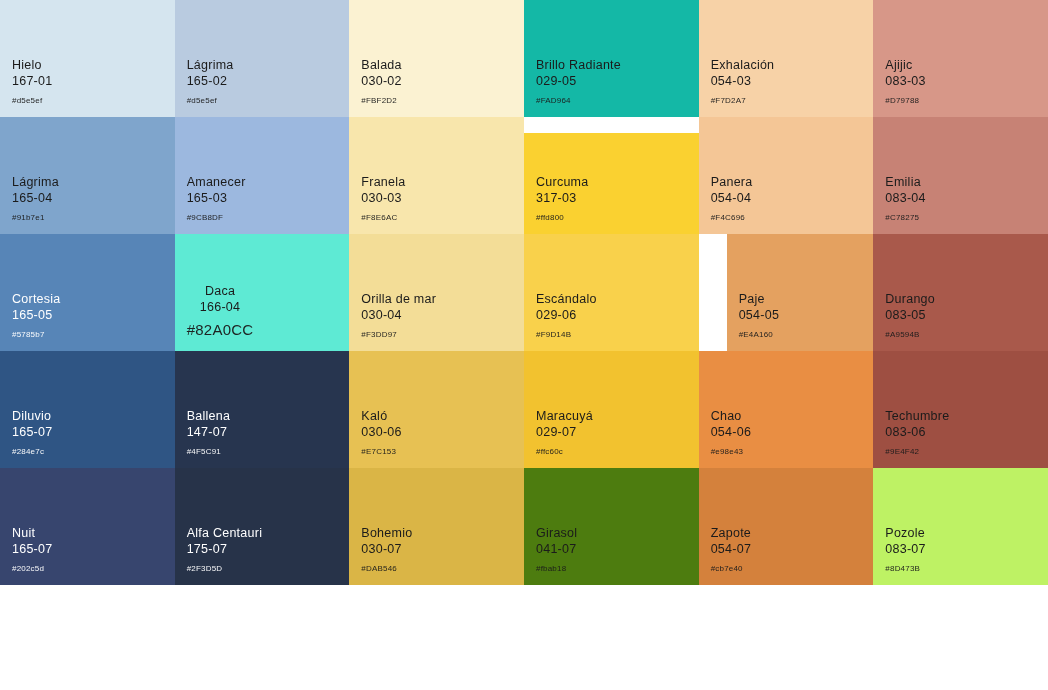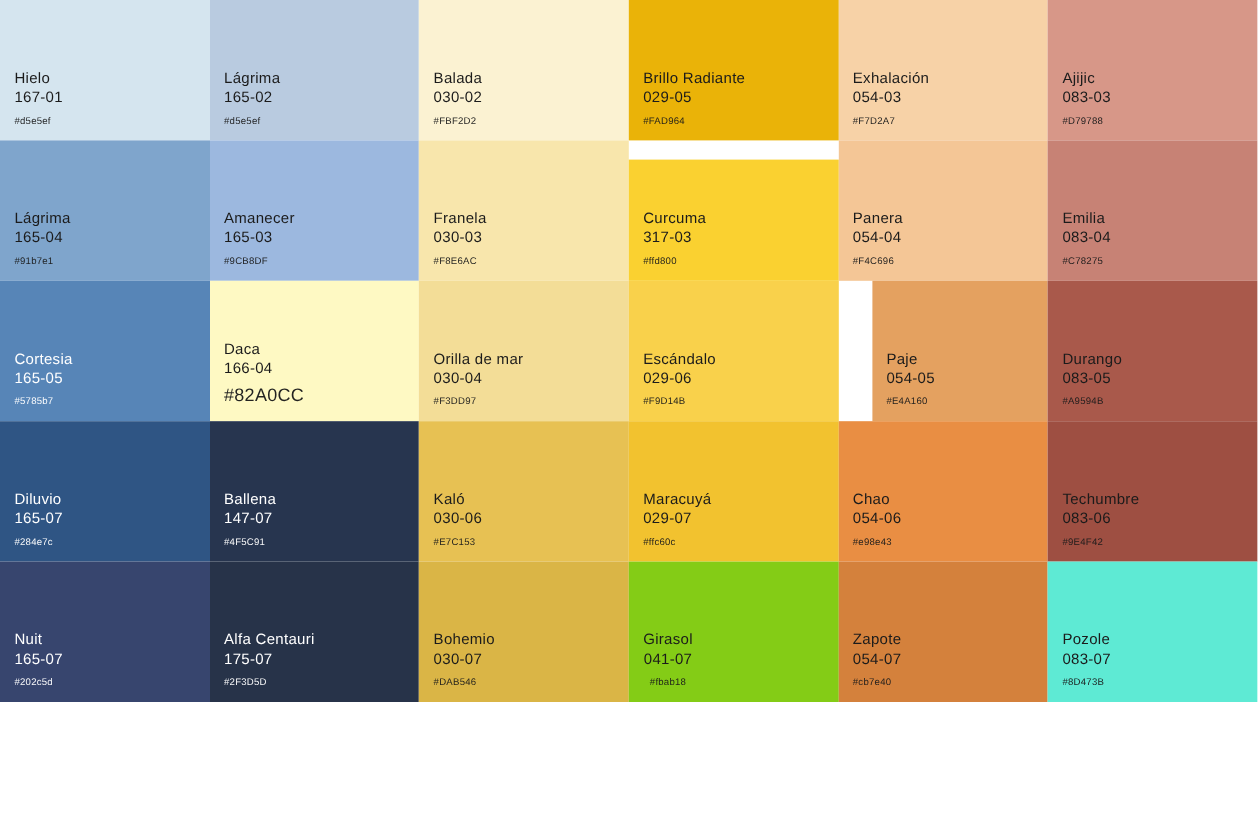--- a/index.html
+++ b/index.html
@@ -79,21 +79,21 @@
         <span class="swatch-hex">#d5e5ef</span>
       </div>
     </div>
     <div class="swatch" style="background: rgb(251, 242, 210);">
       <div class="swatch-label text-dark">
         <span class="swatch-name">Balada</span>
         <span class="swatch-code">030-02</span>
         <span class="swatch-hex">#FBF2D2</span>
       </div>
     </div>
-    <div class="swatch" style="background: #eab308;">
+    <div class="swatch" style="background: #14b8a6;">
       <div class="swatch-label text-dark">
         <span class="swatch-name">Brillo Radiante</span>
         <span class="swatch-code">029-05</span>
         <span class="swatch-hex">#FAD964</span>
       </div>
     </div>
     <div class="swatch" style="background: rgb(247, 210, 167);">
       <div class="swatch-label text-dark">
         <span class="swatch-name">Exhalación</span>
         <span class="swatch-code">054-03</span>
@@ -149,21 +149,21 @@
         <span class="swatch-hex">#C78275</span>
       </div>
     </div>
     <div class="swatch" style="background: rgb(87, 133, 183);">
       <div class="swatch-label text-light">
         <span class="swatch-name">Cortesia</span>
         <span class="swatch-code">165-05</span>
         <span class="swatch-hex">#5785b7</span>
       </div>
     </div>
-    <div class="swatch" style="background: #fef9c3;">
+    <div class="swatch" style="background: #5eead4; text-align: center;">
       <div class="swatch-label text-dark">
         <span class="swatch-name">Daca</span>
         <span class="swatch-code">166-04</span>
         <span class="swatch-hex large">#82A0CC</span>
       </div>
     </div>
     <div class="swatch" style="background: rgb(243, 221, 151); padding-left: 48px;">
       <div class="swatch-label text-dark">
         <span class="swatch-name">Orilla de mar</span>
         <span class="swatch-code">030-04</span>
@@ -247,34 +247,34 @@
         <span class="swatch-hex">#2F3D5D</span>
       </div>
     </div>
     <div class="swatch" style="background: rgb(218, 181, 70);">
       <div class="swatch-label text-dark">
         <span class="swatch-name">Bohemio</span>
         <span class="swatch-code">030-07</span>
         <span class="swatch-hex">#DAB546</span>
       </div>
     </div>
-    <div class="swatch" style="background: #84cc16; text-align: center;">
+    <div class="swatch" style="background: #4d7c0f;">
       <div class="swatch-label text-dark">
         <span class="swatch-name">Girasol</span>
         <span class="swatch-code">041-07</span>
         <span class="swatch-hex">#fbab18</span>
       </div>
     </div>
     <div class="swatch" style="background: rgb(212, 129, 60);">
       <div class="swatch-label text-dark">
         <span class="swatch-name">Zapote</span>
         <span class="swatch-code">054-07</span>
         <span class="swatch-hex">#cb7e40</span>
       </div>
     </div>
-    <div class="swatch" style="background: #5eead4; padding-left: 44px;">
+    <div class="swatch" style="background: #bef264; padding-left: 44px;">
       <div class="swatch-label text-dark">
         <span class="swatch-name">Pozole</span>
         <span class="swatch-code">083-07</span>
         <span class="swatch-hex">#8D473B</span>
       </div>
     </div>
   </div>
 
 </body></html>

